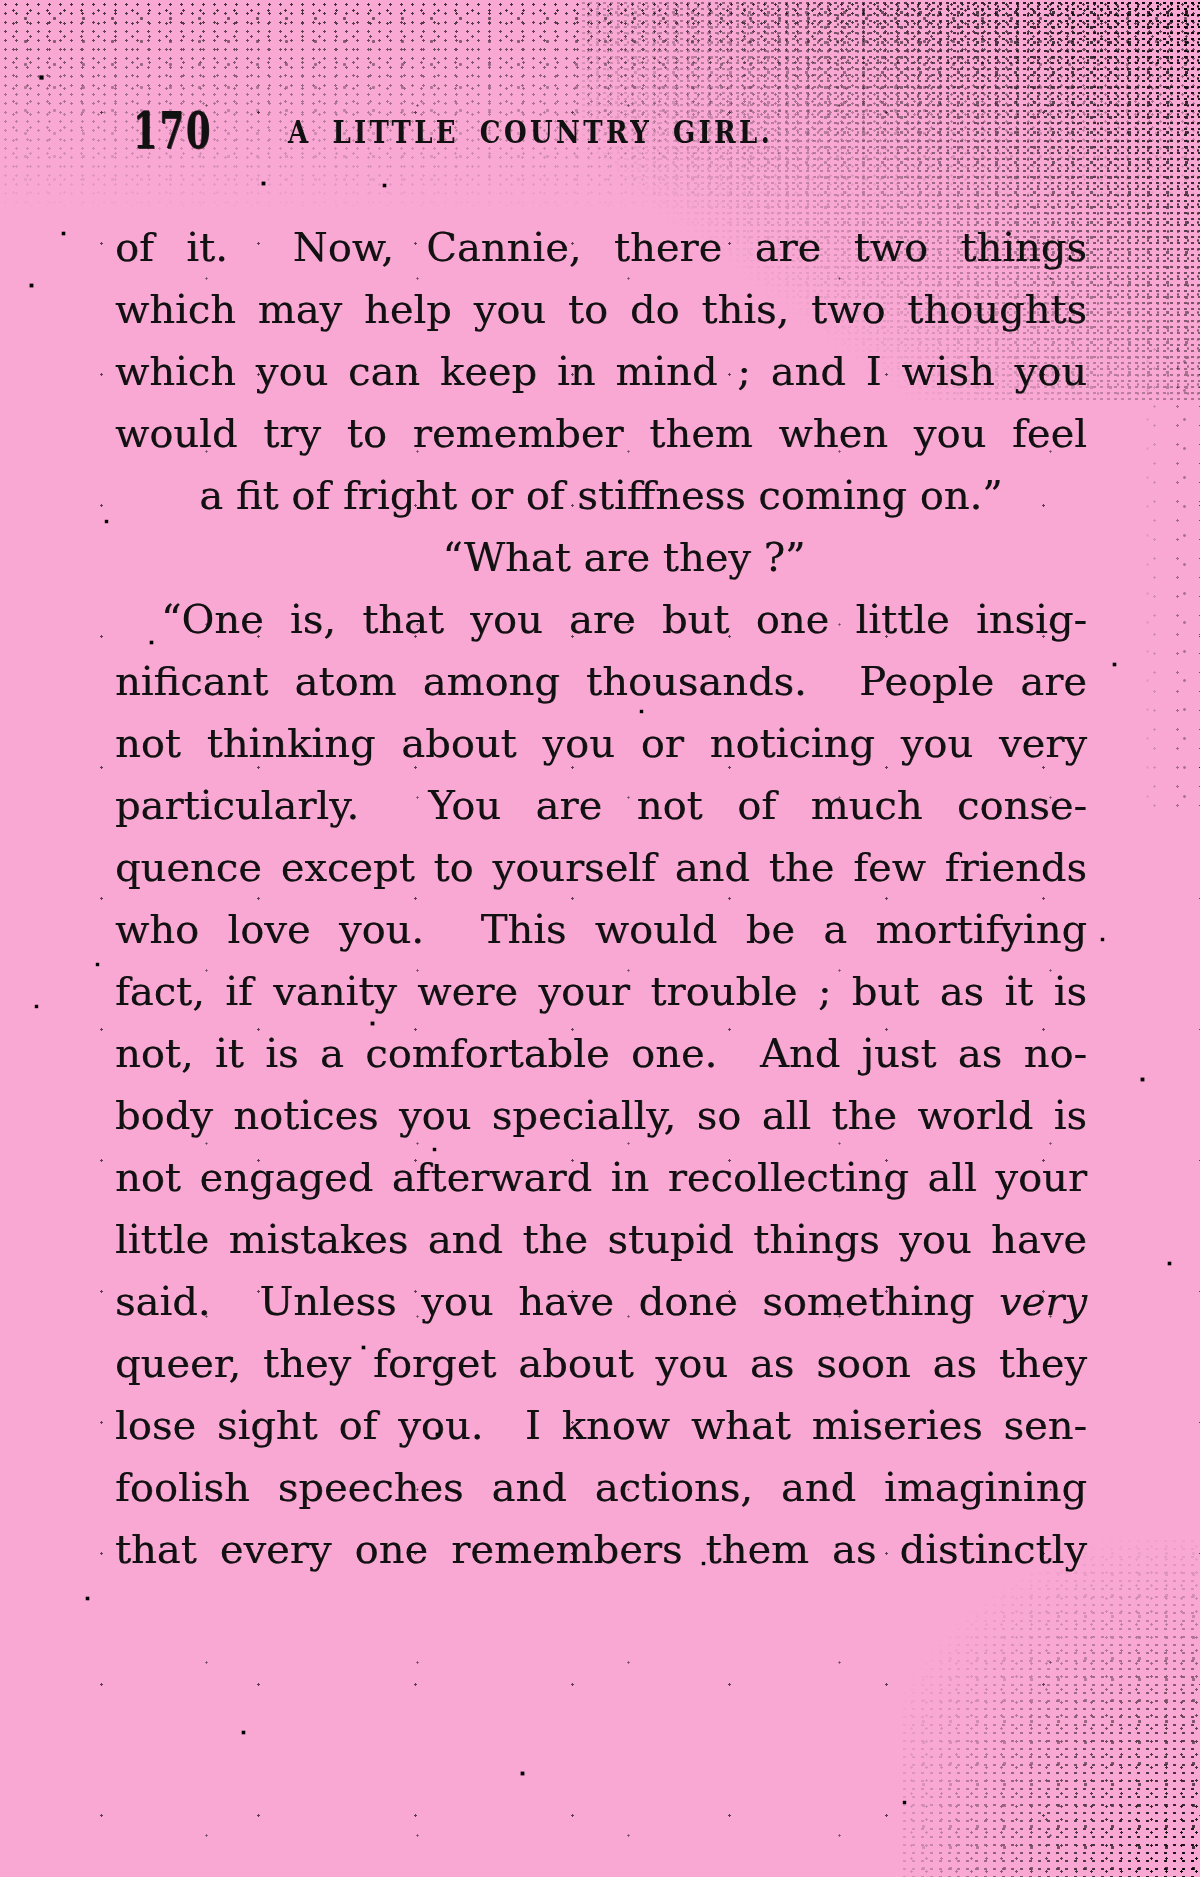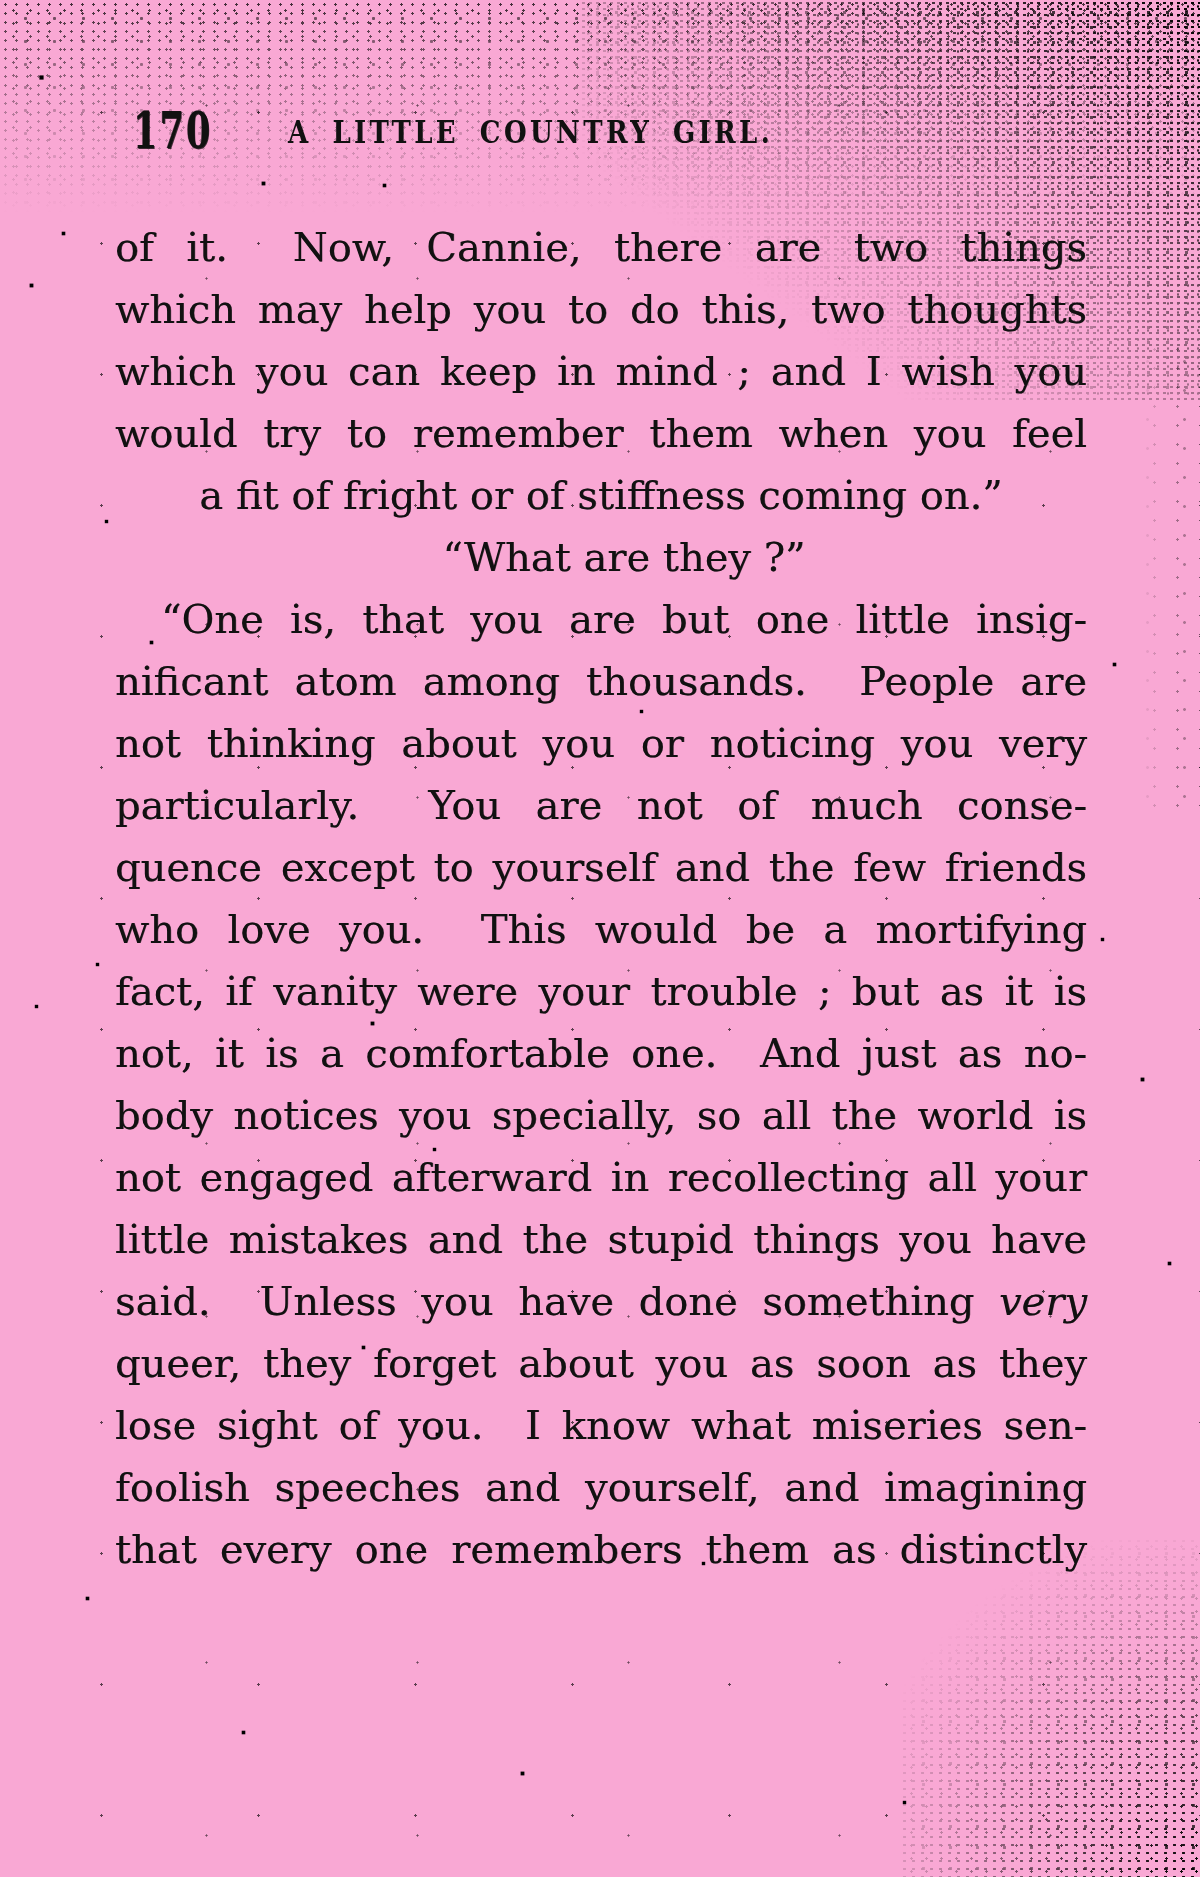--- a/index.html
+++ b/index.html
@@ -167,17 +167,17 @@
       <div class="line j"><span>quence except to yourself and the few friends</span></div>
       <div class="line j"><span>who love you.  This would be a mortifying</span></div>
       <div class="line j"><span>fact, if vanity were your trouble ; but as it is</span></div>
       <div class="line j"><span>not, it is a comfortable one.  And just as no-</span></div>
       <div class="line j"><span>body notices you specially, so all the world is</span></div>
       <div class="line j"><span>not engaged afterward in recollecting all your</span></div>
       <div class="line j"><span>little mistakes and the stupid things you have</span></div>
       <div class="line j"><span>said.  Unless you have done something </span><span class="it">very</span></div>
       <div class="line j"><span>queer, they forget about you as soon as they</span></div>
       <div class="line j"><span>lose sight of you.  I know what miseries sen-</span></div>
-      <div class="line j"><span>foolish speeches and yourself, and imagining</span></div>
+      <div class="line j"><span>foolish speeches and actions, and imagining</span></div>
       <div class="line j"><span>that every one remembers them as distinctly</span></div>
     </div>
 
 </div>
 
 </body></html>

